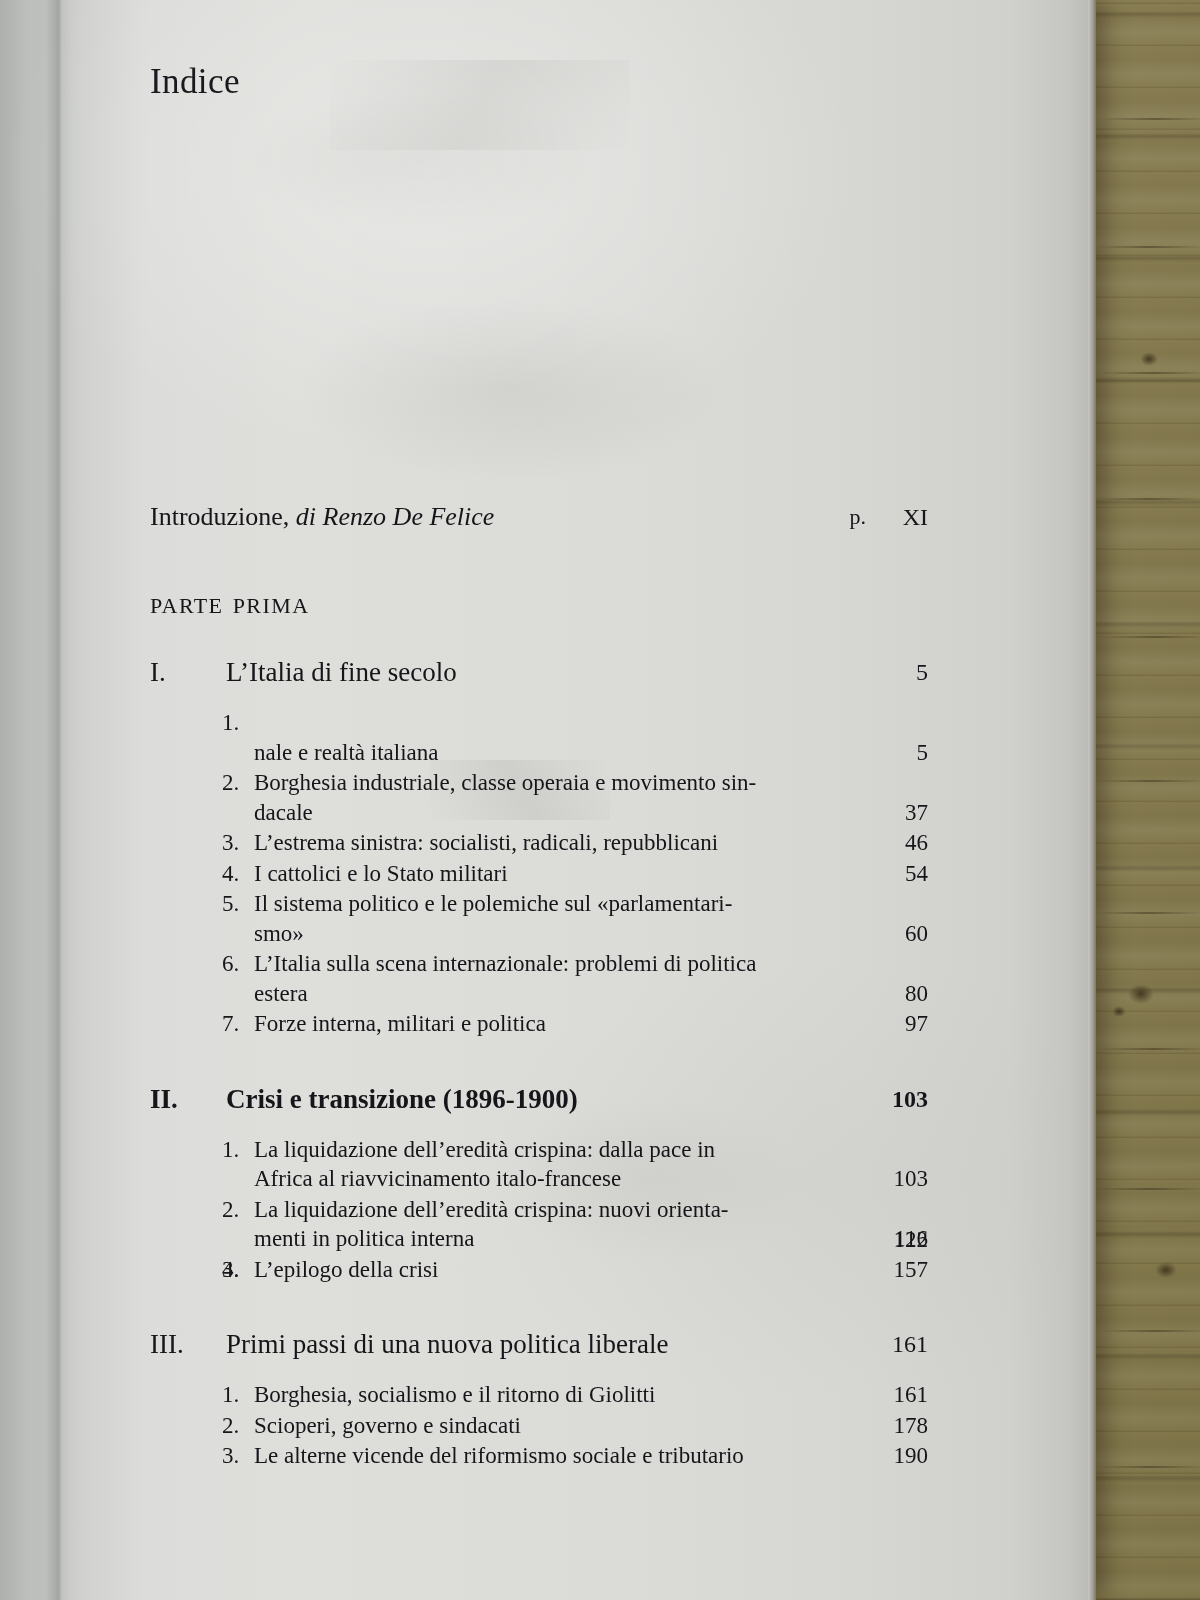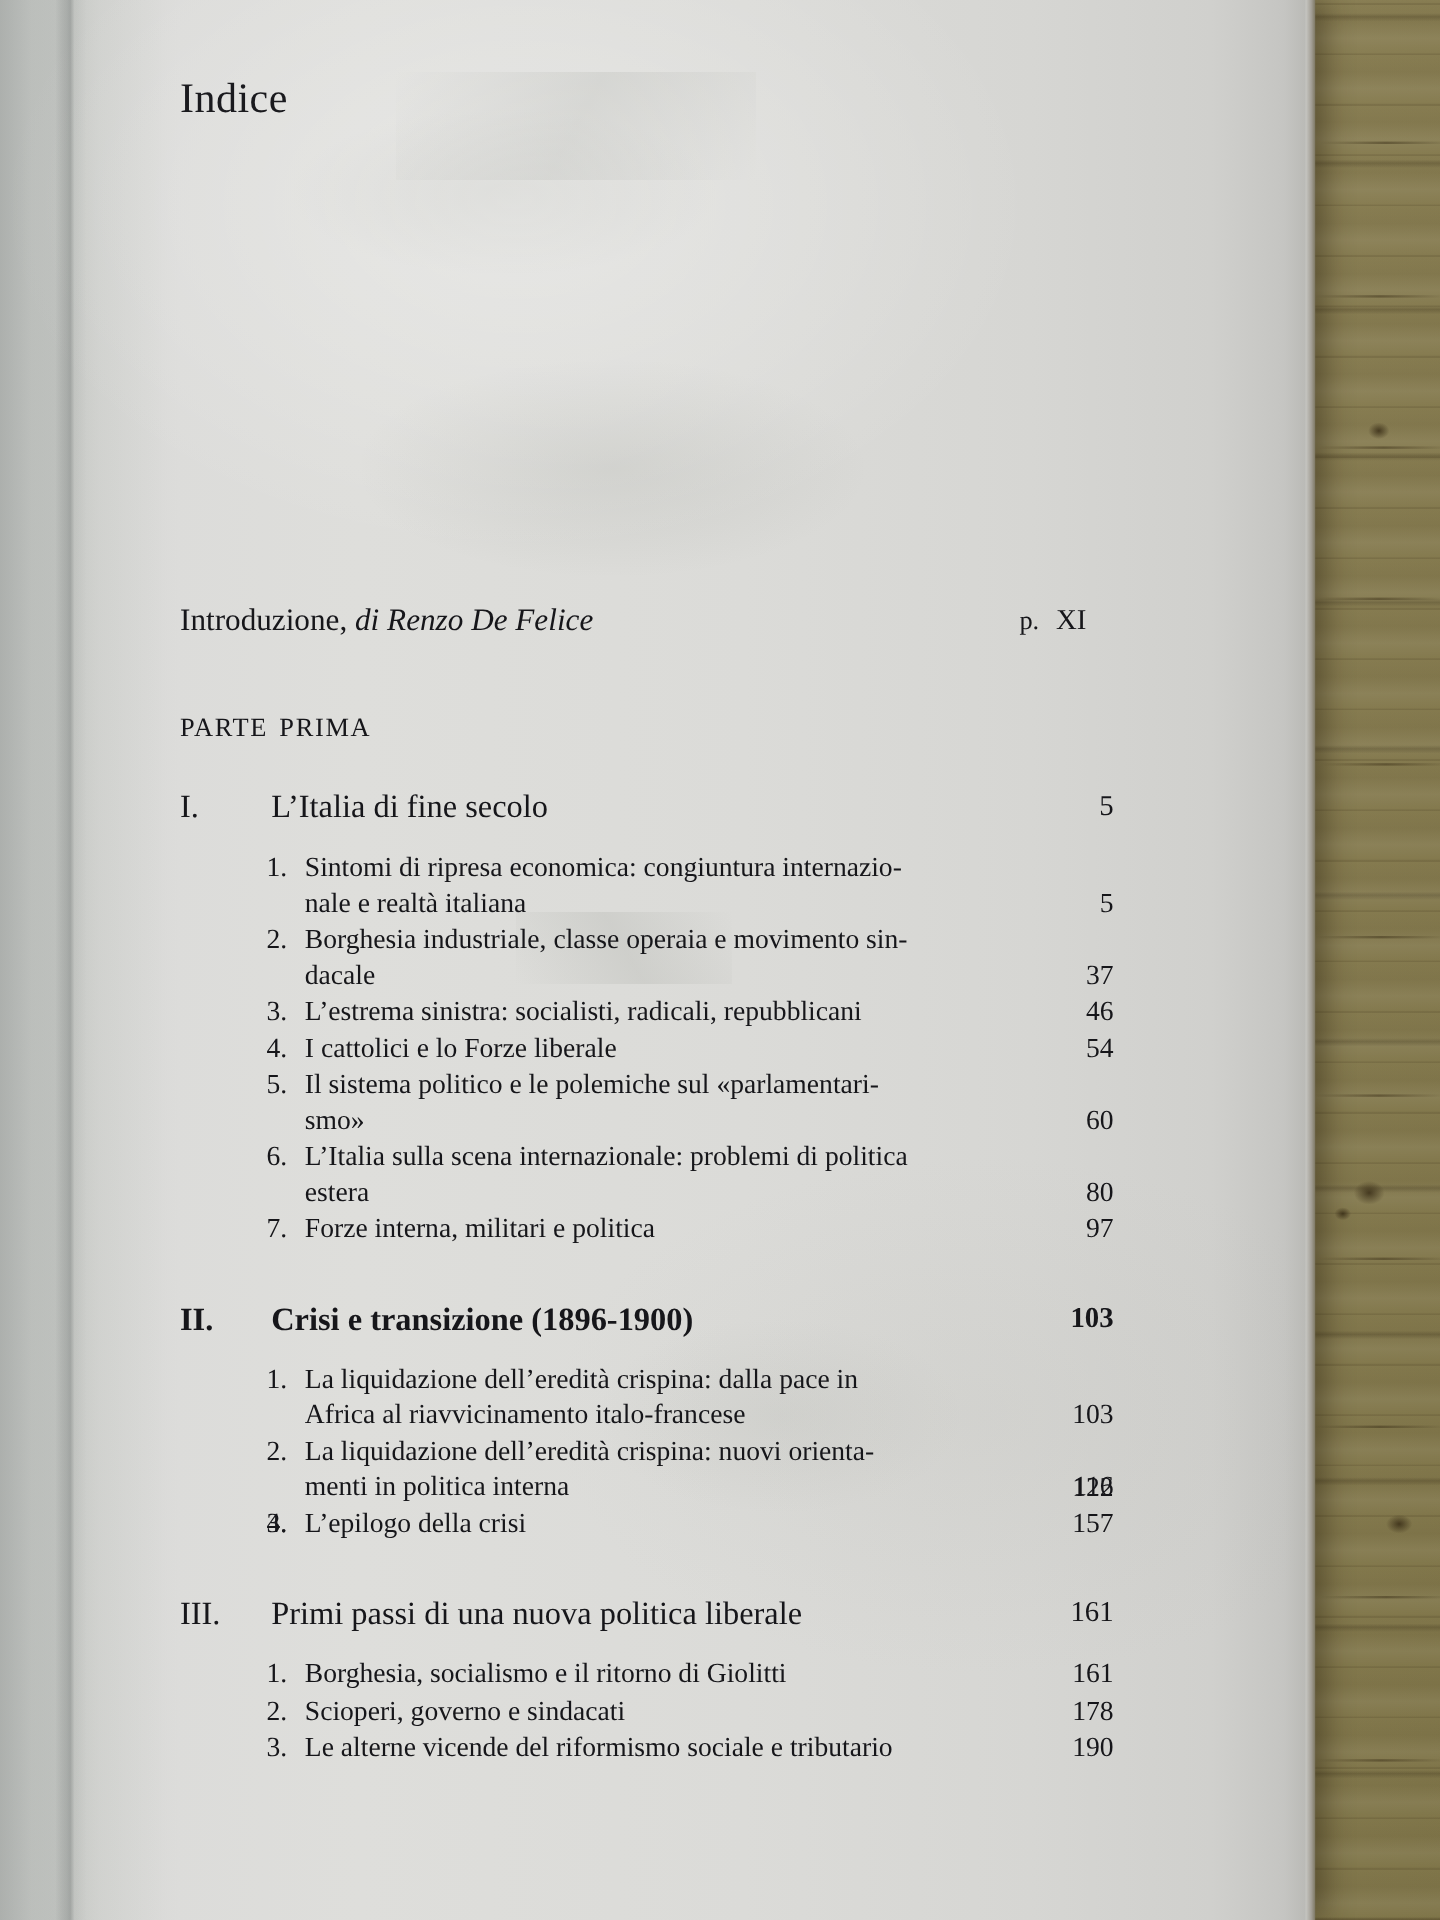--- a/index.html
+++ b/index.html
@@ -139,20 +139,21 @@
     position: absolute;
     right: 62px;
     top: 0;
     font-size: 22px;
   }
   .frontmatter .folio {
     position: absolute;
     right: 0;
     top: 0;
     width: 48px;
+    text-align: right;
     font-size: 24px;
   }
 
   
   .part-heading {
     margin-top: 50px;
     font-size: 32px;
     letter-spacing: 1.4px;
     font-variant: small-caps;
     text-transform: lowercase;
@@ -314,39 +315,39 @@
       <div class="chapter-block">
         <div class="chapter">
           <span class="numeral">I.</span>
           <span class="ch-title">L’Italia di fine secolo</span>
           <span class="folio">5</span>
         </div>
         <div class="sections">
 
           <div class="section" style="min-height:59px;">
             <span class="sec-num">1.</span>
-            <span class="sec-text two-line"><span>Sintomi di ripresa economica: congiuntura internazio-</span><br><span>nale e realtà italiana</span></span>
+            <span class="sec-text two-line"><br><span>nale e realtà italiana</span></span>
             <span class="folio">5</span>
           </div>
 
           <div class="section" style="min-height:59px;">
             <span class="sec-num">2.</span>
             <span class="sec-text two-line"><span>Borghesia industriale, classe operaia e movimento sin-</span><br><span>dacale</span></span>
             <span class="folio">37</span>
           </div>
 
           <div class="section">
             <span class="sec-num">3.</span>
             <span class="sec-text">L’estrema sinistra: socialisti, radicali, repubblicani</span>
             <span class="folio">46</span>
           </div>
 
           <div class="section">
             <span class="sec-num">4.</span>
-            <span class="sec-text">I cattolici e lo Forze liberale</span>
+            <span class="sec-text">I cattolici e lo Stato militari</span>
             <span class="folio">54</span>
           </div>
 
           <div class="section" style="min-height:59px;">
             <span class="sec-num">5.</span>
             <span class="sec-text two-line"><span>Il sistema politico e le polemiche sul «parlamentari-</span><br><span>smo»</span></span>
             <span class="folio">60</span>
           </div>
 
           <div class="section" style="min-height:59px;">

